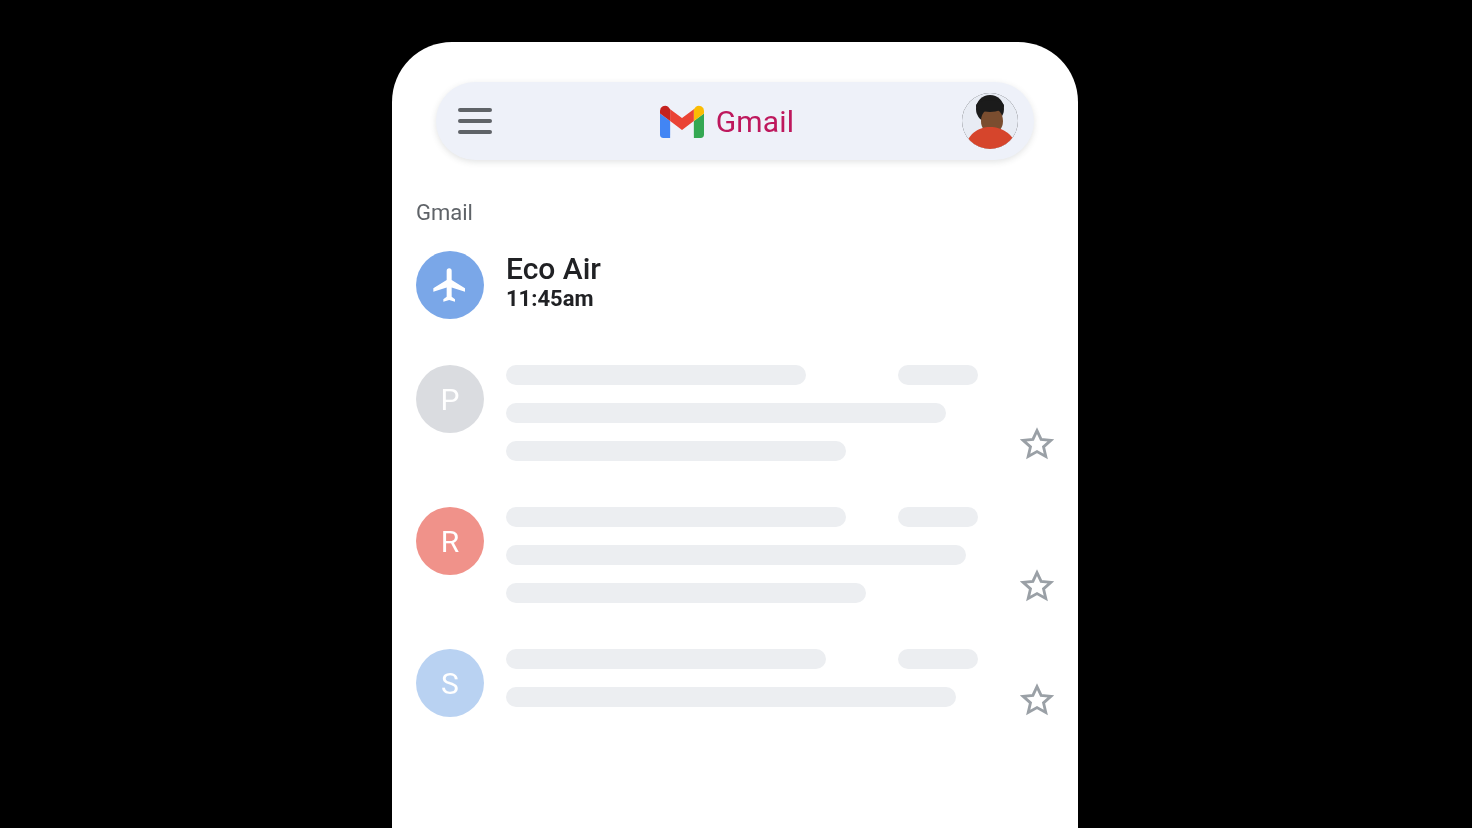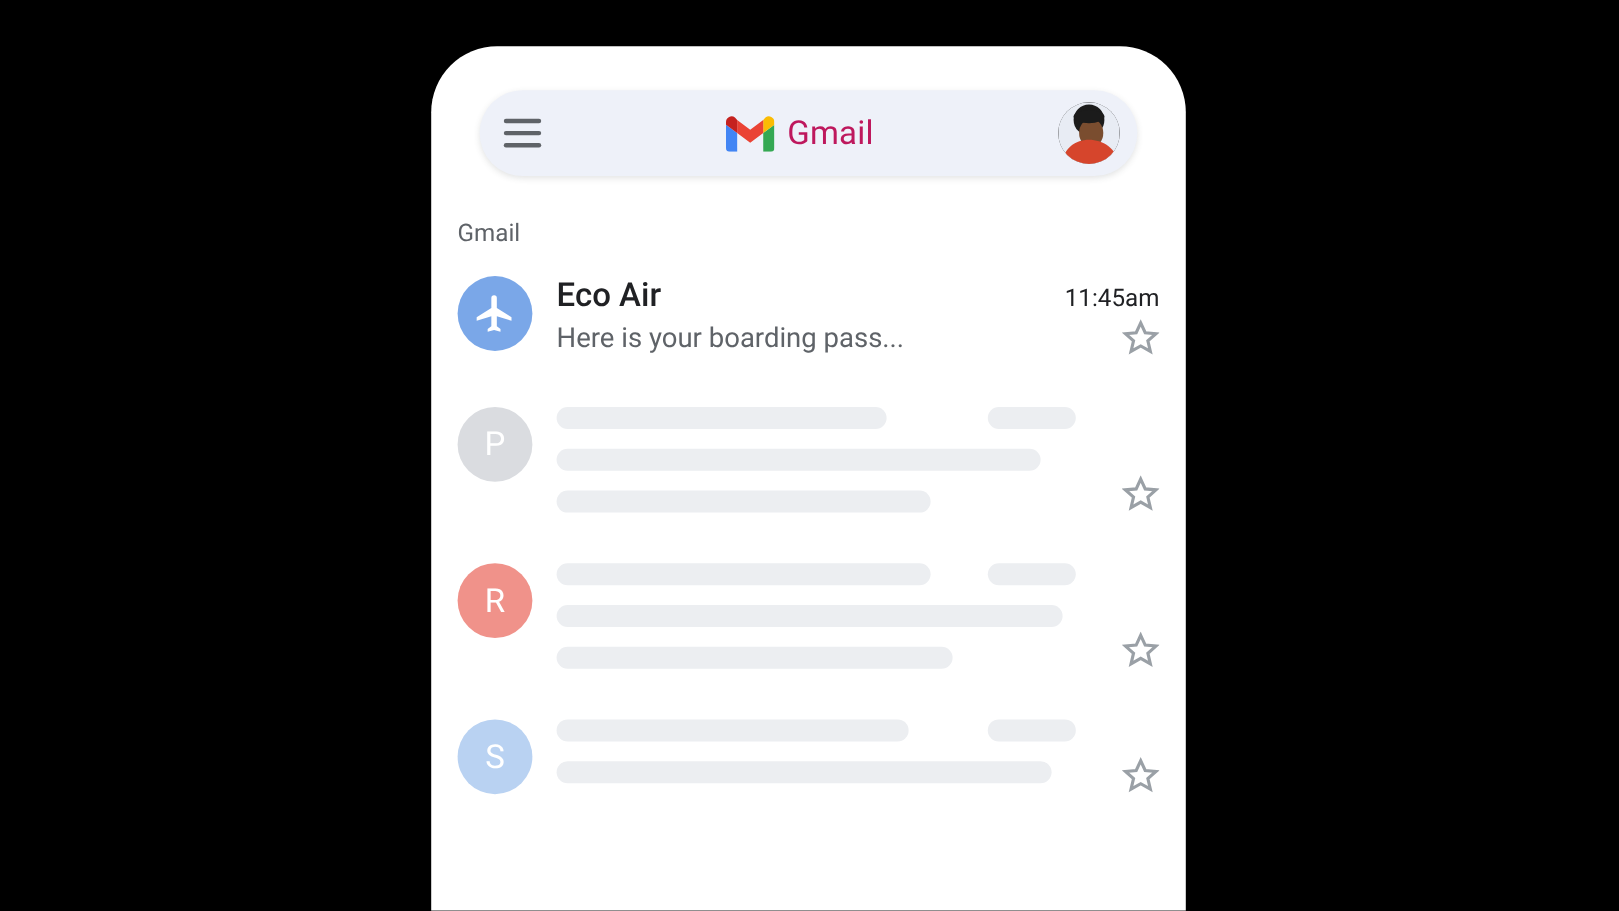--- a/index.html
+++ b/index.html
@@ -36,23 +36,23 @@
   .section-label { margin: 40px 0 8px 24px; font-size: 22px; color:#5f6368; }
   .list { padding: 0 24px; }
   .row { display:flex; padding: 18px 0 26px 0; gap: 22px; cursor:pointer; }
   .row + .row { padding-top: 20px; }
   .sender-icon { width:68px; height:68px; border-radius:50%; flex:0 0 68px; display:flex; align-items:center; justify-content:center; font-size:32px; color:#fff; }
   .sender-blue { background:#7aa7e8; }
   .sender-grey { background:#dadce0; color:#fff;}
   .sender-pink { background:#f0928a; }
   .sender-lblue { background:#b9d2f2; }
   .rowbody { flex:1; min-width:0; }
-  .line1 { display:flex; align-items:baseline; }
+  .line1 { display:flex; align-items:baseline;flex-direction:column; }
   .sender-name { font-size:30px; font-weight:500; color:#202124; flex:1; }
-  .time { font-size:22px; font-weight:400; color:#202124; }
+  .time { font-size:22px; font-weight:700; color:#202124; }
   .line2 { font-size:25px; font-weight:700; color:#202124; margin-top:4px;}
   .line3row { display:flex; align-items:center; margin-top:4px; }
   .line3 { font-size:25px; color:#5f6368; flex:1; white-space:nowrap; overflow:hidden; text-overflow:ellipsis; }
   .star { width:34px; height:34px; flex:0 0 34px; cursor:pointer; margin-left:20px;}
   .star svg { width:34px; height:34px; display:block; }
   
   .sk { background:#eceef1; border-radius:10px; height:20px; }
   .sk-row .sender-icon { font-size:30px; font-weight:400;}
   .sk-line1 { display:flex; align-items:center; gap:20px; }
   .sk-name { flex:0 0 300px; height:20px; }
@@ -103,28 +103,20 @@
       <div class="row">
         <div class="sender-icon sender-blue">
           <svg width="40" height="40" viewBox="0 0 24 24" fill="#fff">
               <path d="M21 16v-2l-8-5V3.5a1.5 1.5 0 0 0-3 0V9l-8 5v2l8-2.5V19l-2 1.5V22l3.5-1 3.5 1v-1.5L13 19v-5.5l8 2.5z"></path>
             </svg>
         </div>
         <div class="rowbody">
           <div class="line1">
             <div class="sender-name">Eco Air</div>
             <div class="time">11:45am</div>
-          </div>
-          <div class="line3row">
-            <div class="line3">Here is your boarding pass...</div>
-            <div class="star">
-              <svg viewBox="0 0 24 24" fill="none" stroke="#9aa0a6" stroke-width="2">
-                  <path d="M12 2.5l2.9 6.3 6.9.6-5.2 4.6 1.6 6.8L12 17.3l-6.2 3.5 1.6-6.8L2.2 9.4l6.9-.6L12 2.5z"></path>
-                </svg>
-            </div>
           </div>
         </div>
       </div>
 
       <div class="row sk-row">
         <div class="sender-icon sender-grey">P</div>
         <div class="sk-body">
           <div class="sk-line1">
             <div class="sk sk-name"></div>
             <div class="sk-spacer"></div>

